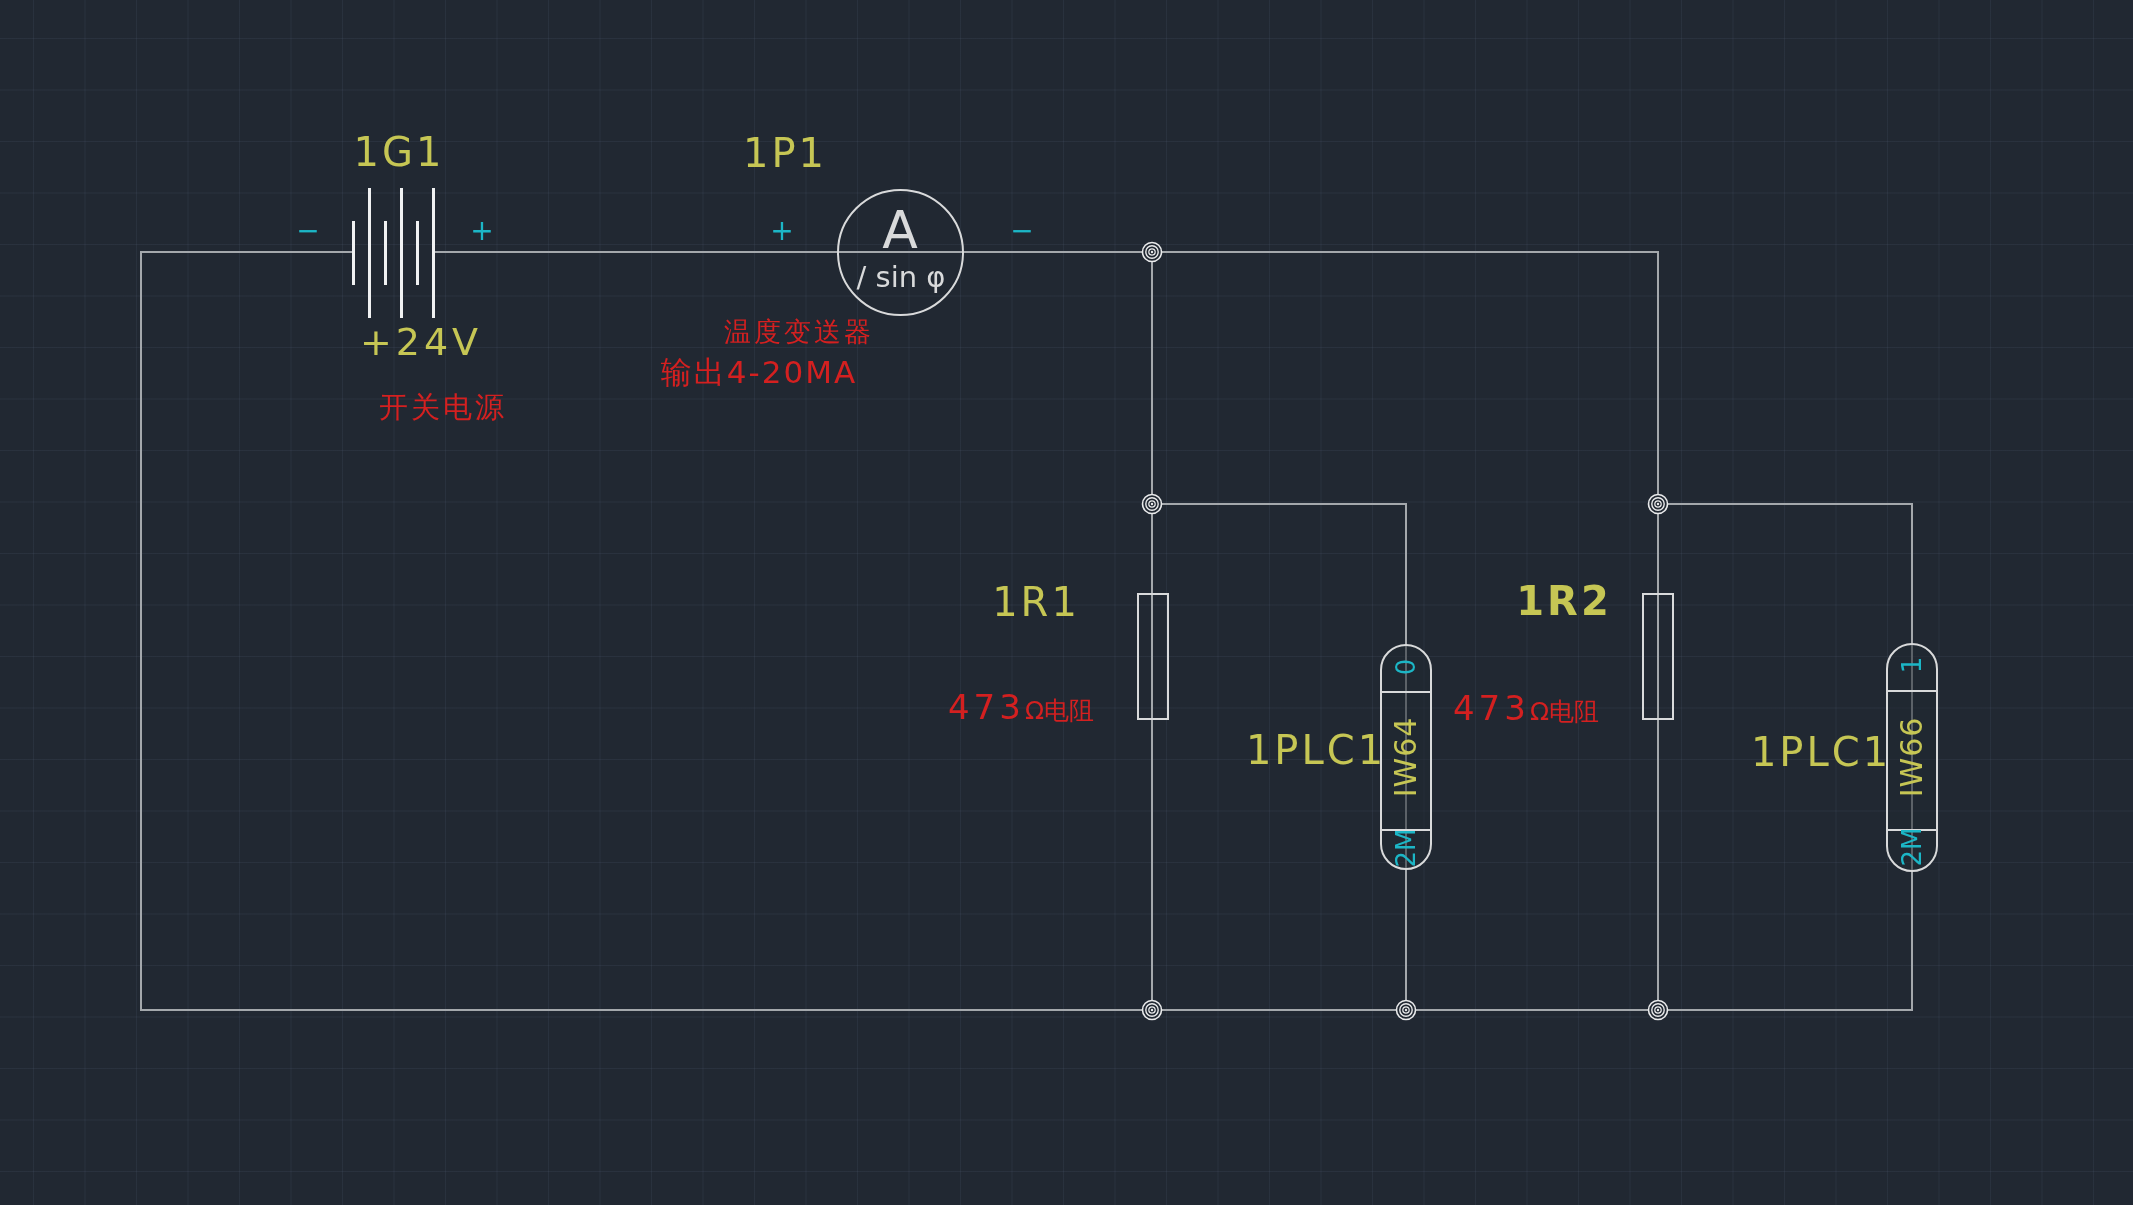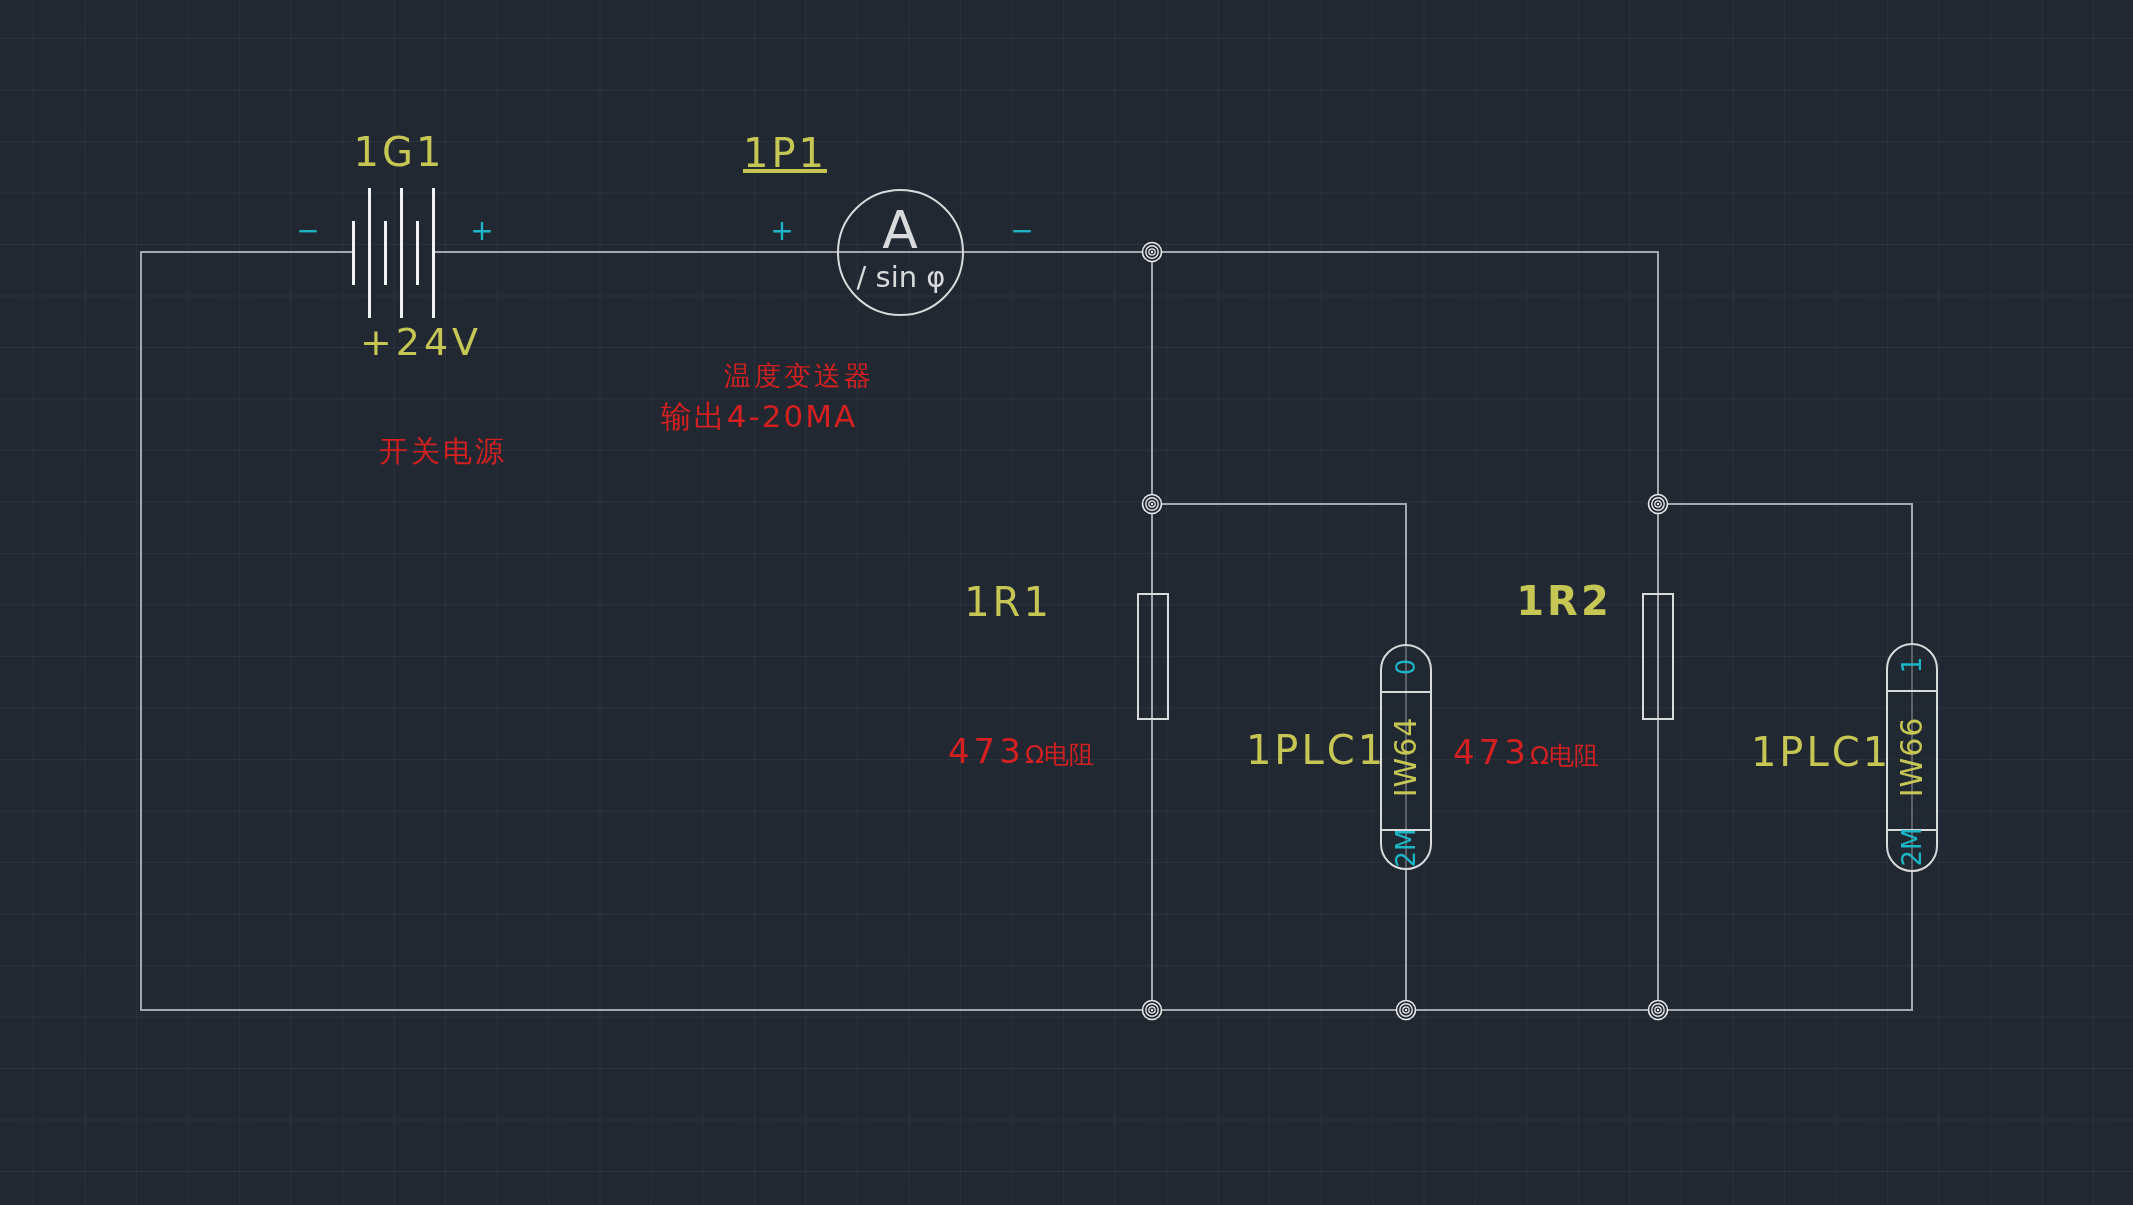--- a/index.html
+++ b/index.html
@@ -16,21 +16,21 @@
       linear-gradient(to bottom, var(--grid) 1px, transparent 1px);
     background-size:51.5px 51.5px;
     background-position:33px 38px;
     font-family:"DejaVu Sans", sans-serif;
   }
   .wire{position:absolute;background:var(--wire);}
   .h{height:2px;} .v{width:2px;}
   .plate{position:absolute;width:3px;background:var(--bright);}
   .label{position:absolute;transform:translate(-50%,-50%);white-space:nowrap;line-height:1;}
   .rot{transform:translate(-50%,-50%) rotate(-90deg);}
-  .yel{color:var(--yel);} .red{color:var(--red);margin-top:44px;} .cyn{color:var(--cyn);} .sym{color:var(--sym);}
+  .yel{color:var(--yel);} .red{color:var(--red);} .cyn{color:var(--cyn);} .sym{color:var(--sym);}
   .ref{font-size:40px;letter-spacing:3px;}
   .pol{font-size:28px;letter-spacing:0;}
   .circle{
     position:absolute;border:2px solid var(--sym);border-radius:50%;
     background:transparent;box-sizing:border-box;
   }
   .rect{
     position:absolute;border:2px solid var(--sym);background:transparent;box-sizing:border-box;
   }
   .capsule{
@@ -75,28 +75,28 @@
   </div>
   <div class="label yel ref" style="left:399px;top:152px;">1G1</div>
   <div class="label yel" style="left:421px;top:342px;font-size:38px;letter-spacing:4px;">+24V</div>
   <div class="label red" style="left:443px;top:407px;font-size:29px;letter-spacing:3px;">开关电源</div>
   <div class="label cyn pol" style="left:308px;top:231px;">−</div>
   <div class="label cyn pol" style="left:482px;top:231px;">+</div>
 
   <div class="circle" style="left:837px;top:189px;width:127px;height:127px;"></div>
   <div class="label sym" style="left:900px;top:230px;font-size:52px;">A</div>
   <div class="label sym" style="left:901px;top:277px;font-size:29px;">/ sin φ</div>
-  <div class="label yel ref" style="left:785px;top:153px;text-decoration:underline;">1P1</div>
+  <div class="label yel ref" style="left:785px;top:153px;">1P1</div>
   <div class="label cyn pol" style="left:782px;top:231px;">+</div>
   <div class="label cyn pol" style="left:1022px;top:231px;">−</div>
   <div class="label red" style="left:799px;top:331px;font-size:27px;letter-spacing:3px;">温度变送器</div>
   <div class="label red" style="left:759px;top:372px;font-size:31px;letter-spacing:2px;">输出4-20MA</div>
 
   <div class="rect" style="left:1137px;top:593px;width:32px;height:127px;"></div>
-  <div class="label yel ref" style="left:1008px;top:602px;">1R1</div>
+  <div class="label yel ref" style="left:1036px;top:602px;">1R1</div>
   <div class="label red" style="left:1021px;top:707px;">
     <span style="font-size:34px;letter-spacing:4px;">473</span><span style="font-size:25px;">Ω电阻</span>
   </div>
 
   <div class="rect" style="left:1642px;top:593px;width:32px;height:127px;"></div>
   <div class="label yel ref" style="left:1564px;top:601px;font-weight:bold;">1R2</div>
   <div class="label red" style="left:1526px;top:708px;">
     <span style="font-size:34px;letter-spacing:4px;">473</span><span style="font-size:25px;">Ω电阻</span>
   </div>
 

